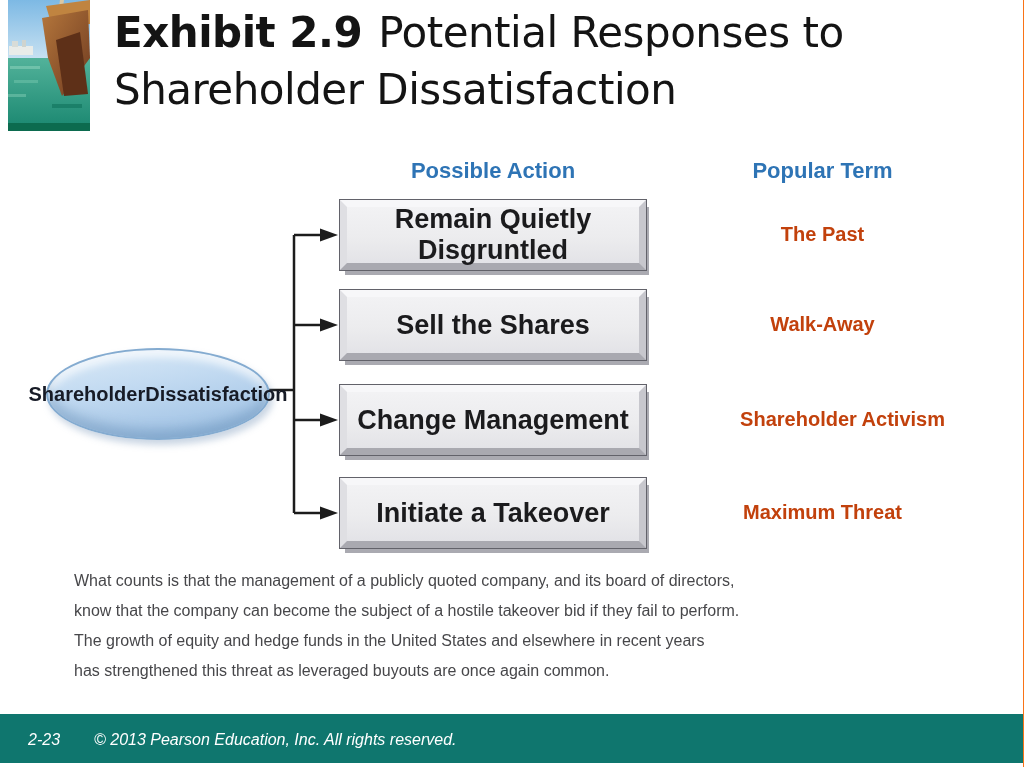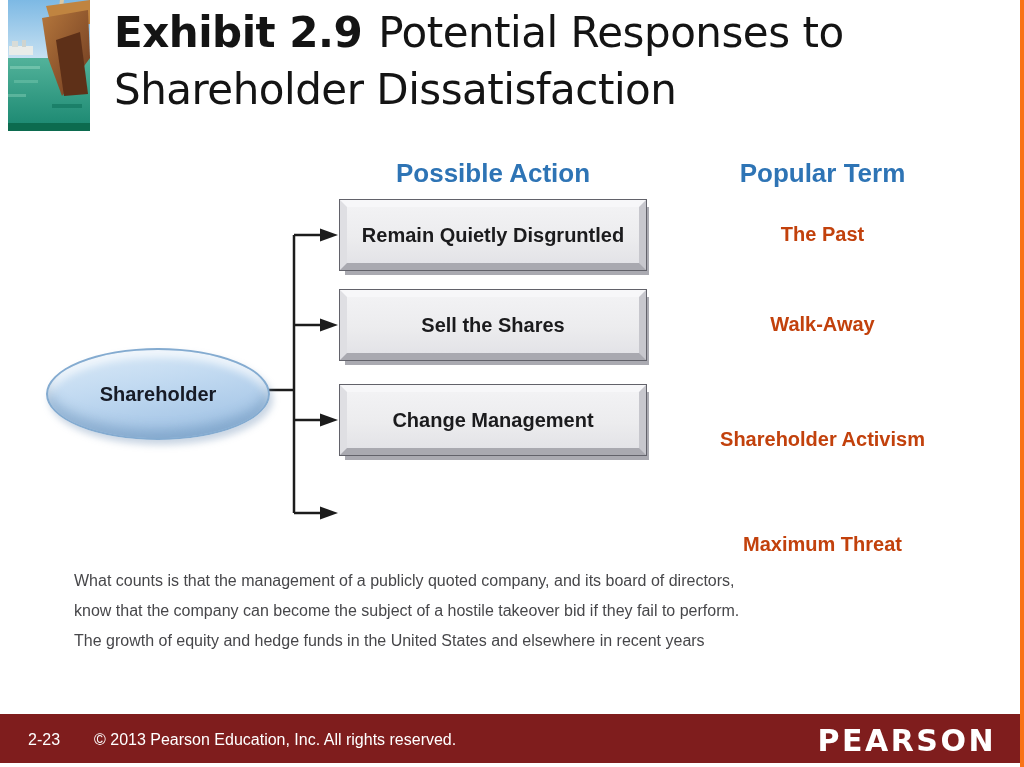--- a/index.html
+++ b/index.html
@@ -1,32 +1,32 @@
 <!DOCTYPE html>
 <html><head>
 <meta charset="utf-8">
 <style>
   html,body{margin:0;padding:0;background:#fff;}
   #slide{
     position:relative;width:1024px;height:767px;overflow:hidden;
     background:#ffffff;font-family:"Liberation Sans",sans-serif;
-    border-right:4px solid #f97316;box-sizing:border-box;
+    border-right:1px solid #f97316;box-sizing:border-box;
   }
   
   .photo{position:absolute;left:8px;top:0;width:82px;height:131px;}
   .title-block{
     position:absolute;left:114px;top:4px;width:890px;
     font-family:"DejaVu Sans",sans-serif;font-size:42px;line-height:57px;
     color:#141414;letter-spacing:-0.5px;
   }
   .title-block b{margin-right:16px;}
   
   .col-hdr{
     position:absolute;top:158px;text-align:center;
-    font-weight:bold;font-size:26px;color:#2e74b5;
+    font-weight:bold;font-size:22px;color:#2e74b5;
   }
   #hdr-action{left:340px;width:306px;}
   #hdr-term{left:700px;width:245px;}
   
   .ellipse{
     position:absolute;left:46px;top:348px;width:224px;height:92px;
     border-radius:50%;
     background:linear-gradient(170deg,#dcebf8 0%,#c2daf1 40%,#aac9e8 75%,#93b9de 100%);
     border:2px solid #84abd0;
     box-shadow:inset 0 -9px 12px rgba(88,128,172,.38),
@@ -38,40 +38,40 @@
   }
   
   .abox{
     position:absolute;left:340px;width:306px;height:70px;box-sizing:border-box;
     background:linear-gradient(180deg,#f2f2f4 0%,#ececee 55%,#e3e3e7 100%);
     border:7px solid;
     border-color:#f7f7f9 #c7c7cd #a9a9b0 #dfdfe3;
     outline:1.5px solid #62626a;
     box-shadow:4px 6px 0 -1px #aaaab1;
     display:flex;align-items:center;justify-content:center;
-    font-weight:bold;font-size:20px;color:#1b1b1d;text-align:center;
+    font-weight:bold;font-size:27px;color:#1b1b1d;text-align:center;
   }
   #abox-0{top:200px;} #abox-1{top:290px;} #abox-2{top:385px;} #abox-3{top:478px;}
   
   .term{
     position:absolute;left:700px;width:245px;height:24px;text-align:center;
     font-weight:bold;font-size:20px;color:#c2410c;
   }
-  #term-0{top:223px;} #term-1{top:313px;} #term-2{top:428px;} #term-3{top:501px;margin-top:32px;}
+  #term-0{top:223px;} #term-1{top:313px;} #term-2{top:408px;text-align:right;} #term-3{top:501px;}
   
   .connectors{position:absolute;left:0;top:0;width:1024px;height:767px;pointer-events:none;}
   
   .para{
     position:absolute;left:74px;top:566px;width:912px;
     font-size:16px;line-height:30px;color:#47474a;
   }
   
   .footer{
     position:absolute;left:0;top:714px;width:1024px;height:49px;
-    background:#7f1d1d;color:#ffffff;
+    background:#0f766e;color:#ffffff;font-style:italic;
   }
   .page-num{position:absolute;left:28px;top:17px;font-size:16px;}
   .copyright{position:absolute;left:88px;top:17px;font-size:16px;margin-left:6px;}
   .brand{
     position:absolute;right:28px;top:9px;
     font-family:"DejaVu Sans",sans-serif;font-size:30px;font-weight:600;
     letter-spacing:2.5px;color:#ffffff;
   }
 </style>
 </head>
@@ -132,36 +132,38 @@
     <g fill="#1c1c1c" stroke="none">
       <polygon points="320,228.5 320,241.5 338,235"></polygon>
       <polygon points="320,318.5 320,331.5 338,325"></polygon>
       <polygon points="320,413.5 320,426.5 338,420"></polygon>
       <polygon points="320,506.5 320,519.5 338,513"></polygon>
     </g>
   </svg>
 
   <div class="ellipse">
     <div>Shareholder</div>
+    <div>Dissatisfaction</div>
   </div>
 
   <div class="abox" id="abox-0">Remain Quietly Disgruntled</div>
   <div class="abox" id="abox-1">Sell the Shares</div>
   <div class="abox" id="abox-2">Change Management</div>
+  <div class="abox" id="abox-3">Initiate a Takeover</div>
 
   <div class="term" id="term-0">The Past</div>
   <div class="term" id="term-1">Walk-Away</div>
   <div class="term" id="term-2">Shareholder Activism</div>
   <div class="term" id="term-3">Maximum Threat</div>
 
   <div class="para">
     <div>What counts is that the management of a publicly quoted company, and its board of directors,</div>
     <div>know that the company can become the subject of a hostile takeover bid if they fail to perform.</div>
     <div>The growth of equity and hedge funds in the United States and elsewhere in recent years</div>
+    <div>has strengthened this threat as leveraged buyouts are once again common.</div>
   </div>
 
   <div class="footer">
     <span class="page-num">2-23</span>
     <span class="copyright">© 2013 Pearson Education, Inc. All rights reserved.</span>
-    <span class="brand">PEARSON</span>
   </div>
 
 </div>
 
 </body></html>

